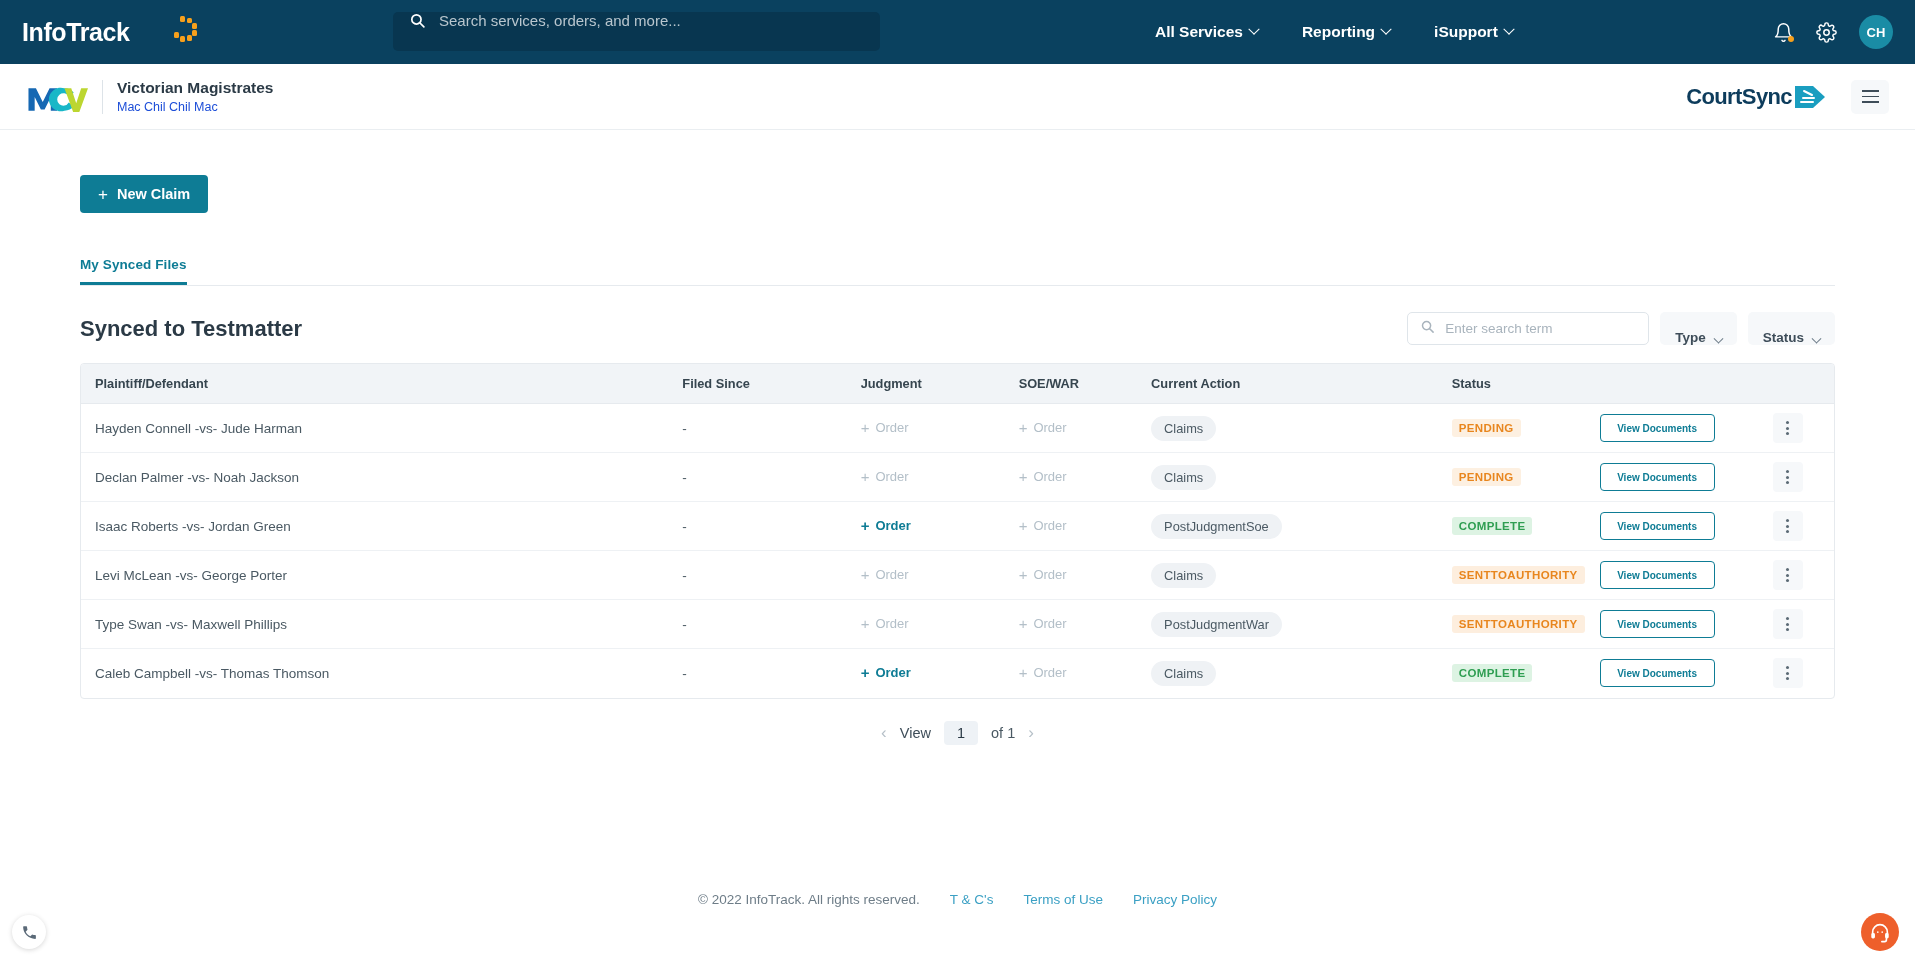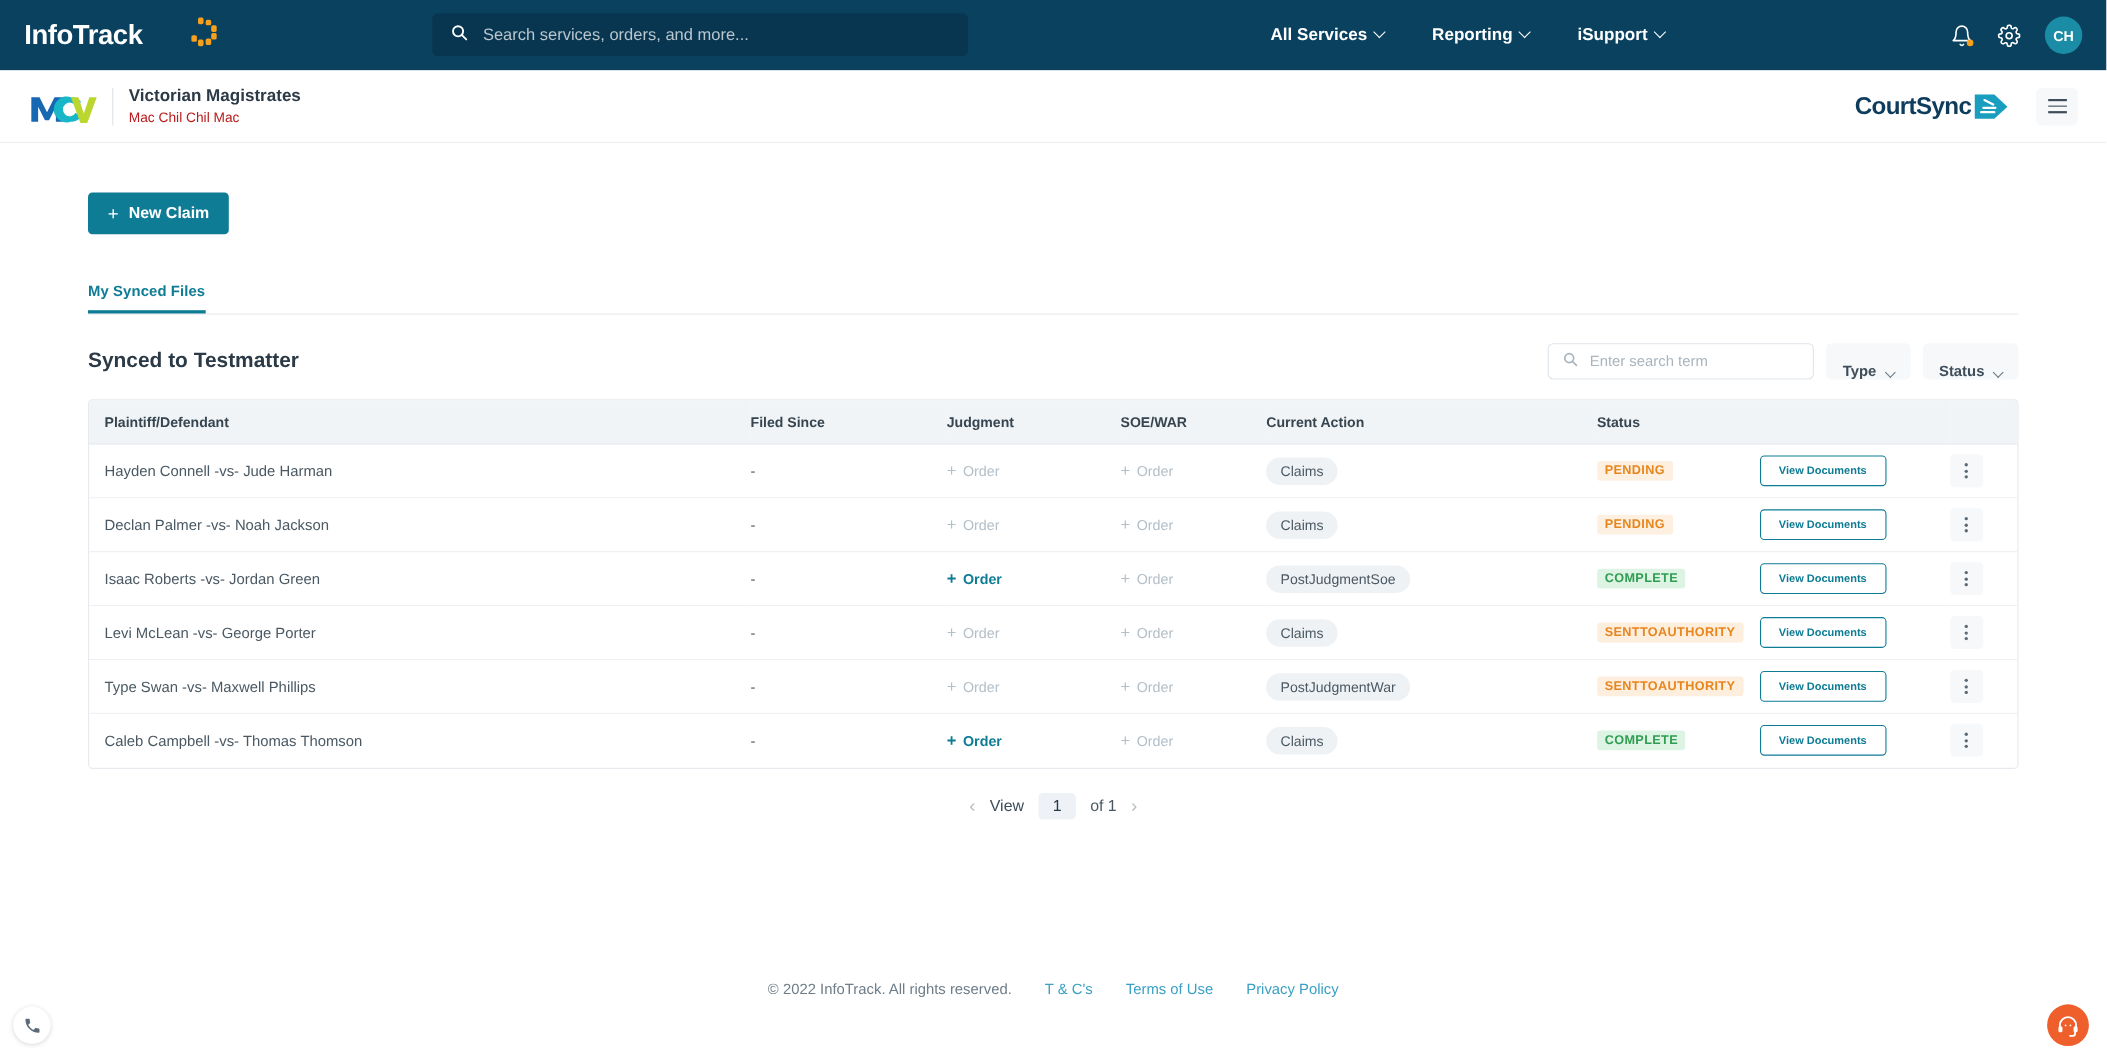--- a/index.html
+++ b/index.html
@@ -42,21 +42,21 @@
 
   .searchbar {
     position: absolute;
     left: 393px;
     top: 12px;
     width: 487px;
     height: 39px;
     background: #083650;
     border-radius: 5px;
     display: flex;
-    align-items: center;
+    align-items: flex-start;
     padding: 0 16px;
     gap: 13px;
     cursor: text;
   }
   .searchbar .ph {
     color: #b9c6ce;
     font-size: 15px;
   }
 
   .navlinks {
@@ -122,21 +122,21 @@
     border-bottom: 1px solid #eaeef1;
     display: flex;
     align-items: center;
     position: relative;
   }
   .mcv-block { display: flex; align-items: center; margin-left: 26px; }
   .mcv-logo { width: 62px; height: 36px; }
   .mcv-divider { width: 1px; height: 34px; background: #dde3e8; margin: 0 14px; }
   .mcv-titles { display: flex; flex-direction: column; gap: 3px; }
   .mcv-title { font-size: 15.5px; font-weight: bold; color: #2b3a46; }
-  .mcv-sub { font-size: 12.5px; color: #b91c1c; }
+  .mcv-sub { font-size: 12.5px; color: #1d4ed8; }
 
   .cs-block {
     position: absolute;
     right: 26px;
     display: flex;
     align-items: center;
     gap: 24px;
   }
   .cs-logo { display: flex; align-items: center; gap: 3px; }
   .cs-text { font-size: 22px; font-weight: bold; color: #0d3c5c; letter-spacing: -0.6px; }
@@ -188,21 +188,21 @@
     cursor: pointer;
     letter-spacing: 0.1px;
   }
 
   .section-row {
     margin-top: 26px;
     display: flex;
     align-items: center;
     justify-content: space-between;
   }
-  .section-title { font-size: 19px; font-weight: bold; color: #2b3a46; }
+  .section-title { font-size: 22px; font-weight: bold; color: #2b3a46; }
 
   .filters { display: flex; align-items: center; gap: 11px; }
   .search-box {
     width: 242px; height: 33px;
     border: 1px solid #dfe5ea;
     border-radius: 5px;
     display: flex;
     align-items: center;
     gap: 10px;
     padding: 0 12px;

